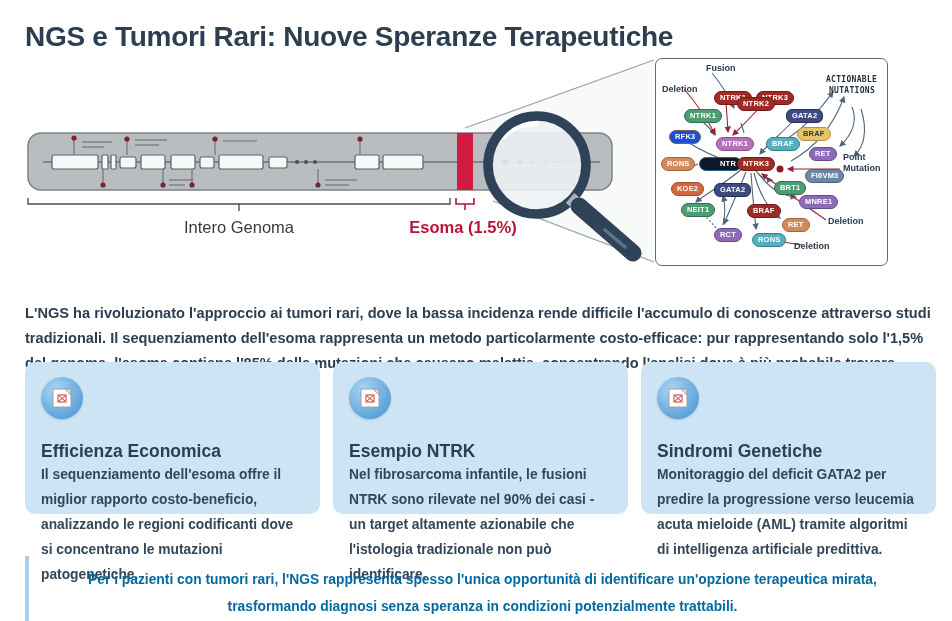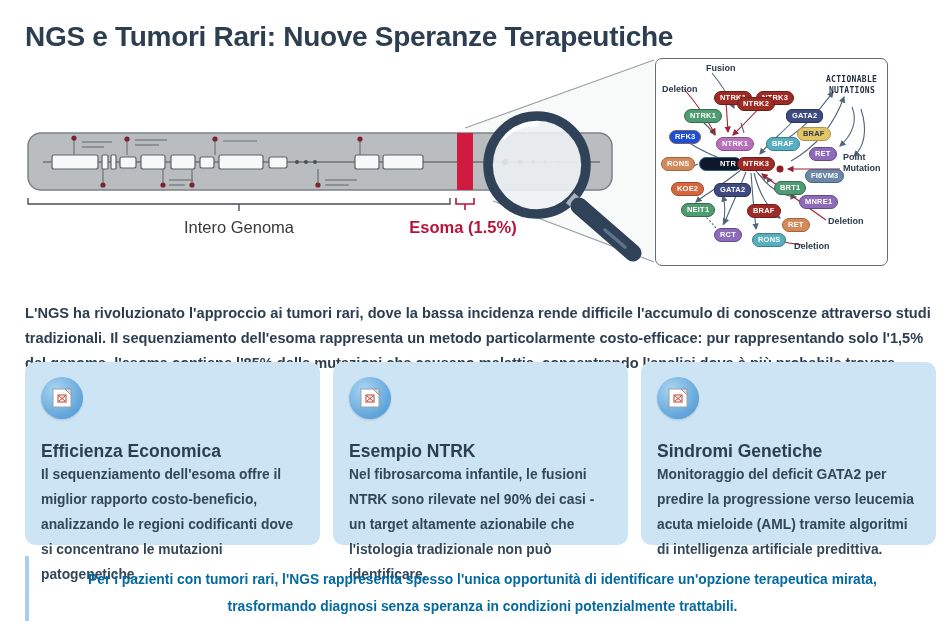--- a/index.html
+++ b/index.html
@@ -42,21 +42,21 @@
   }
   .net-label.mono{
     font-family:"DejaVu Sans Mono","Liberation Mono",monospace;
     font-size:8px;font-weight:700;letter-spacing:0.3px;color:#1f2d3d;padding-left:12px;
   }
   .intro-text{
     position:absolute;left:25px;top:286px;width:906px;
     font-size:14.6px;font-weight:700;color:#2c3e50;line-height:25px;
   }
   .cards-row{
-    position:absolute;left:25px;top:362px;width:911px;height:183px;
+    position:absolute;left:25px;top:362px;width:911px;height:152px;
     display:flex;gap:13px;
   }
   .card{
     flex:1;background:#cde4f4;border-radius:10px;padding:15px 16px;box-sizing:border-box;
   }
   .card-icon{
     width:42px;height:42px;border-radius:50%;
     background:radial-gradient(circle at 35% 30%, #aad5f1, #5ea3da 72%, #4c94cf);
     display:flex;align-items:center;justify-content:center;
     box-shadow:0 1px 2px rgba(0,0,0,0.15);

